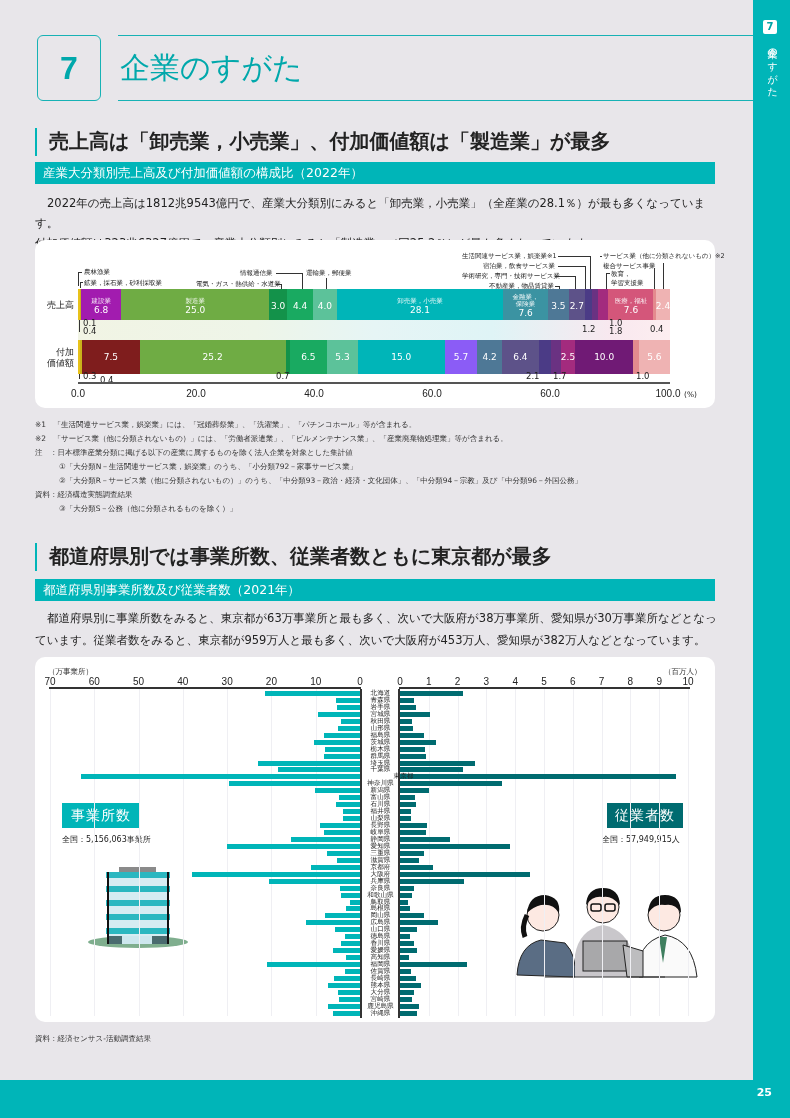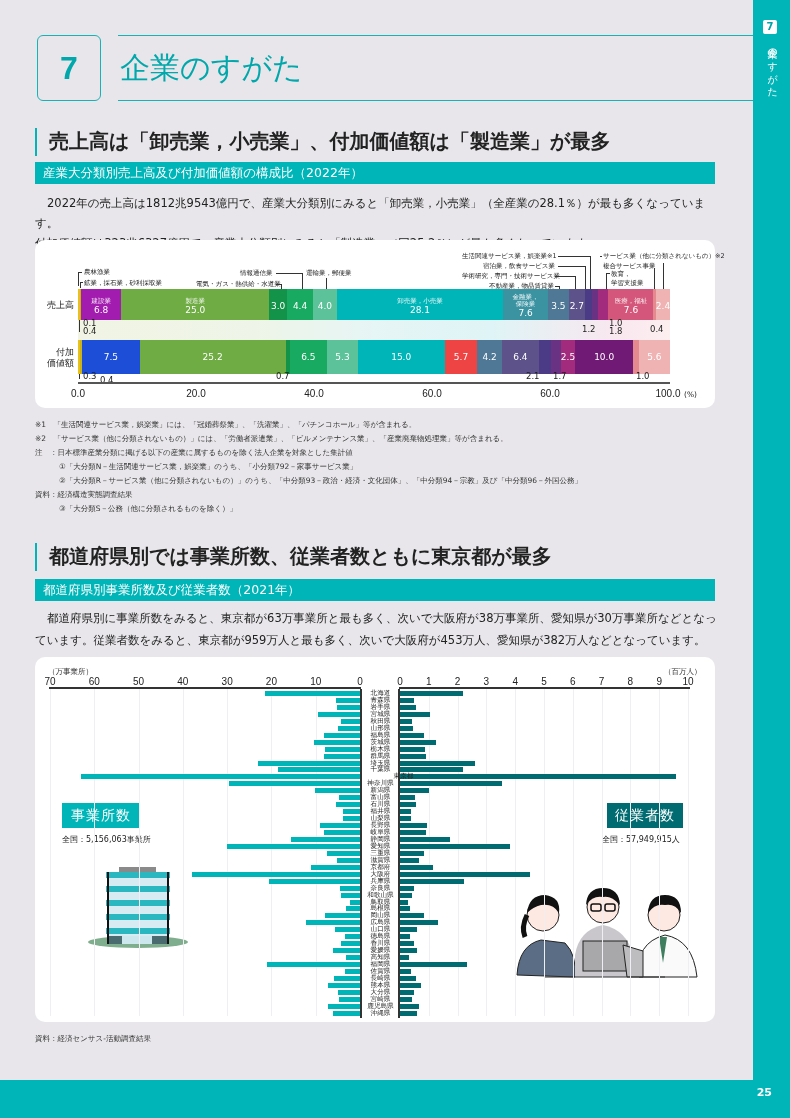--- a/index.html
+++ b/index.html
@@ -168,37 +168,37 @@
 <div class="ann-num" style="left:83px; top:318px;">0.1</div>
 <div class="ann-num" style="left:83px; top:326px;">0.4</div>
 <div class="ann-num" style="left:582px; top:324px;">1.2</div>
 <div class="ann-num" style="left:609px; top:318px;">1.0</div>
 <div class="ann-num" style="left:609px; top:326px;">1.8</div>
 <div class="ann-num" style="left:650px; top:324px;">0.4</div>
 
 <div class="stack" style="top:340px;">
   <div class="seg" style="width:2.4px; background:#e8c21a;"></div>
   <div class="seg" style="width:1.8px; background:#c9b21a;"></div>
-  <div class="seg" style="width:59px; background:#1d4ed8;">
+  <div class="seg" style="width:59px; background:#7f1d1d;">
       <span>7.5</span>
     </div>
   <div class="seg" style="width:149.2px; background:#6fac44;">
       <span>25.2</span>
     </div>
   <div class="seg" style="width:4.1px; background:#13924a;"></div>
   <div class="seg" style="width:38.5px; background:#19aa61;">
       <span>6.5</span>
     </div>
   <div class="seg" style="width:31.4px; background:#5cc29a;">
       <span>5.3</span>
     </div>
   <div class="seg" style="width:88.8px; background:#00b5b8;">
       <span>15.0</span>
     </div>
-  <div class="seg" style="width:33.7px; background:#ef4444;">
+  <div class="seg" style="width:33.7px; background:#8b5cf6;">
       <span>5.7</span>
     </div>
   <div class="seg" style="width:24.9px; background:#4e7896;">
       <span>4.2</span>
     </div>
   <div class="seg" style="width:37.9px; background:#5d5289;">
       <span>6.4</span>
     </div>
   <div class="seg" style="width:12.4px; background:#4b3b86;"></div>
   <div class="seg" style="width:10.1px; background:#6a3282;"></div>

